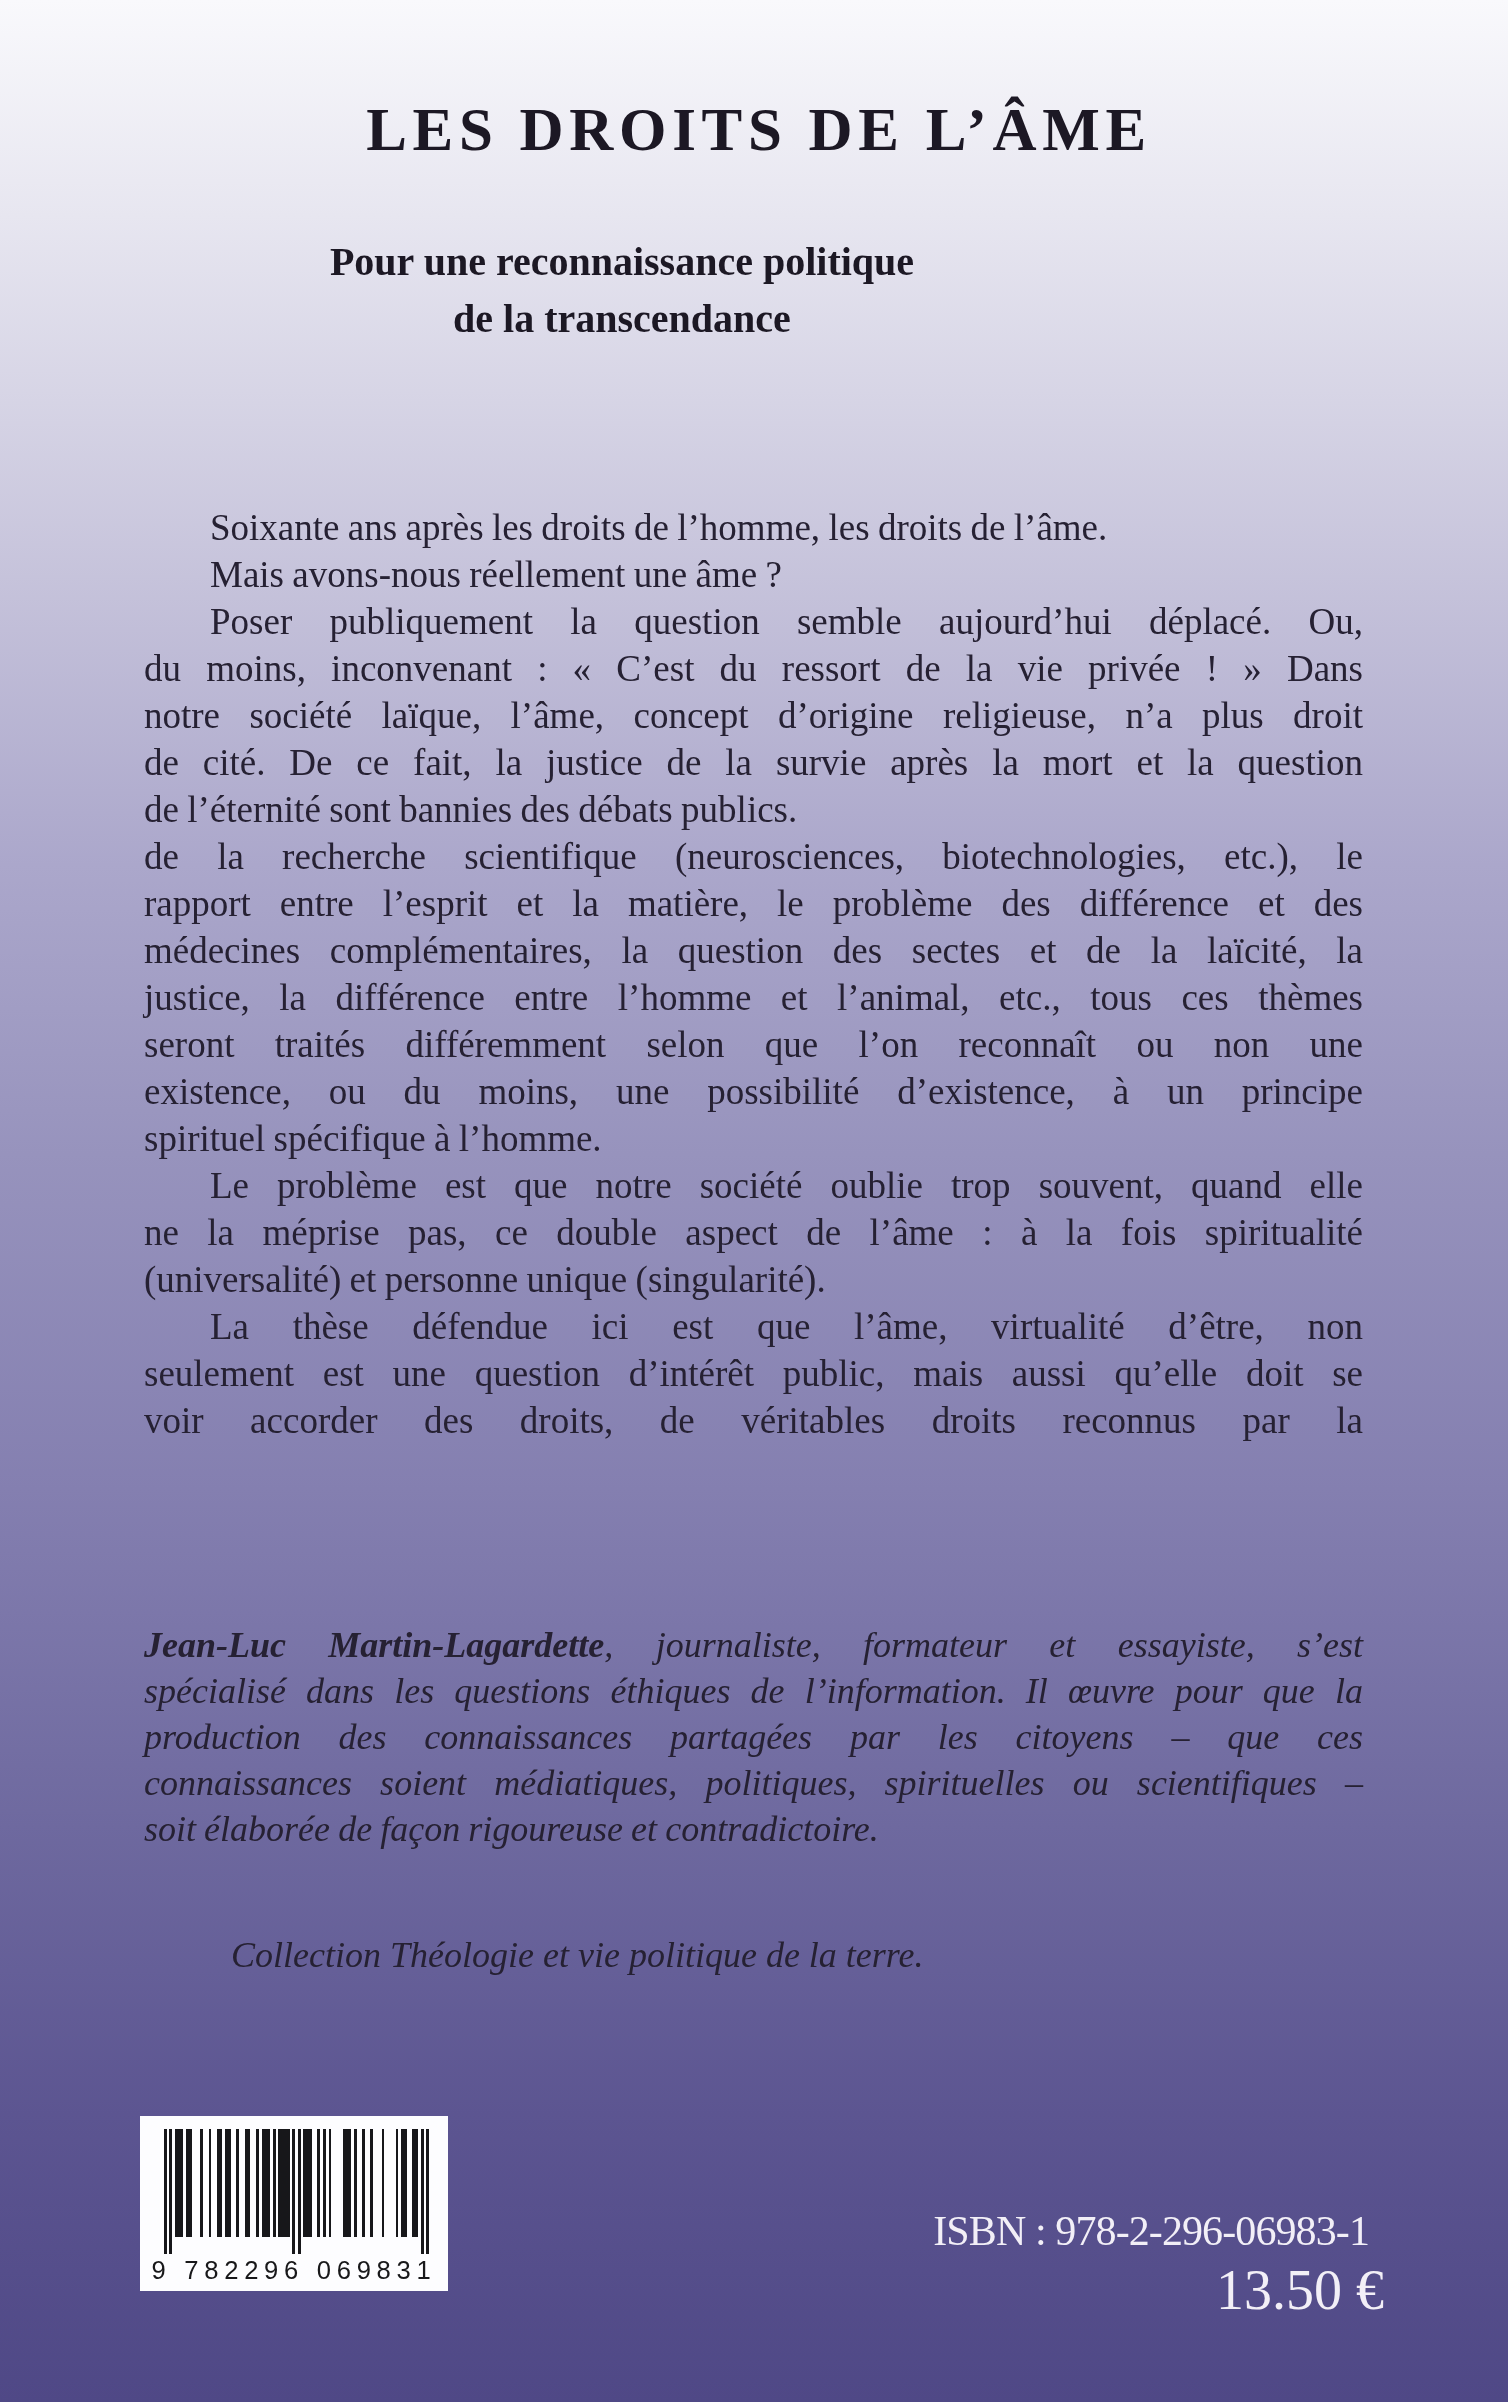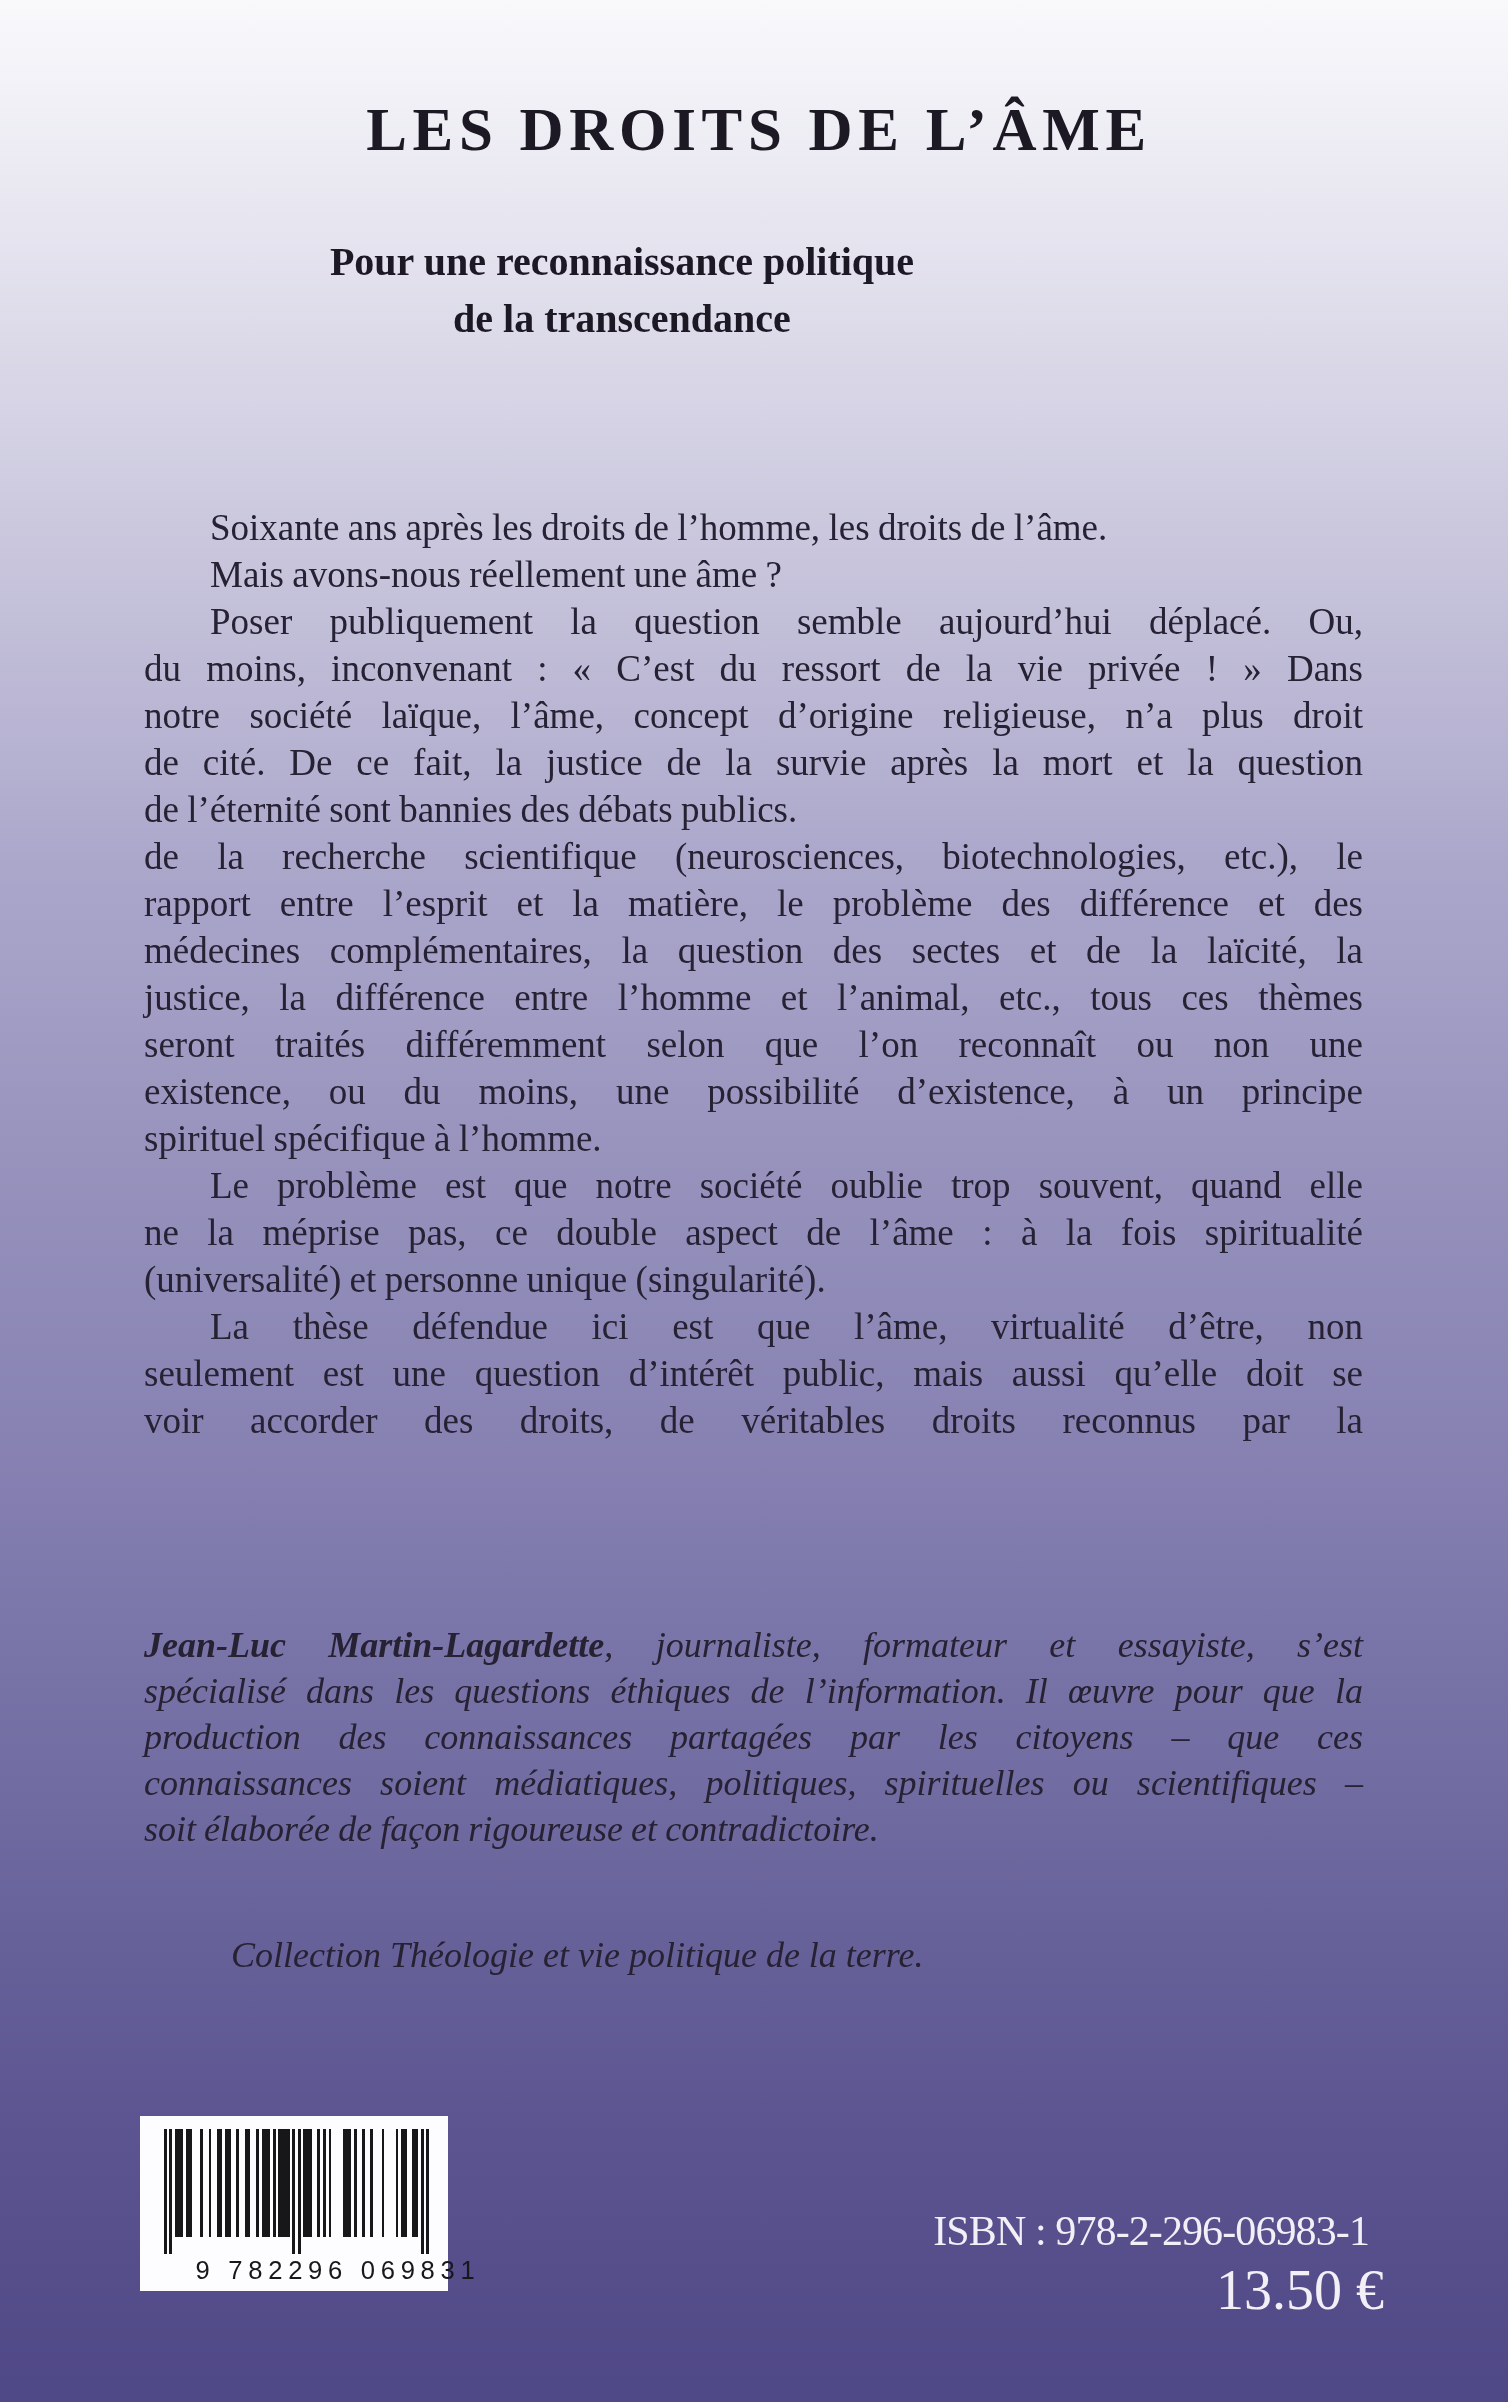--- a/index.html
+++ b/index.html
@@ -71,21 +71,20 @@
     background: var(--barcode-bg, #fdfdff);
   }
   .barcode-box svg { position: absolute; top: 0; left: 0; }
   .barcode-digits {
     position: absolute; left: 0; bottom: 5.7px; width: 100%;
     text-align: center;
     font-family: "Liberation Sans", "DejaVu Sans", sans-serif;
     font-size: 25.6px; letter-spacing: 5.7px;
     color: #18181a;
     white-space: nowrap;
-    padding-left: 44px;
   }
 
   .isbn {
     top: 2207px; right: 139px;
     font-size: 42px; letter-spacing: -0.9px;
     color: var(--footer-text, #f2eff7);
     text-align: right;
   }
   .price {
     top: 2258px; right: 124px;

